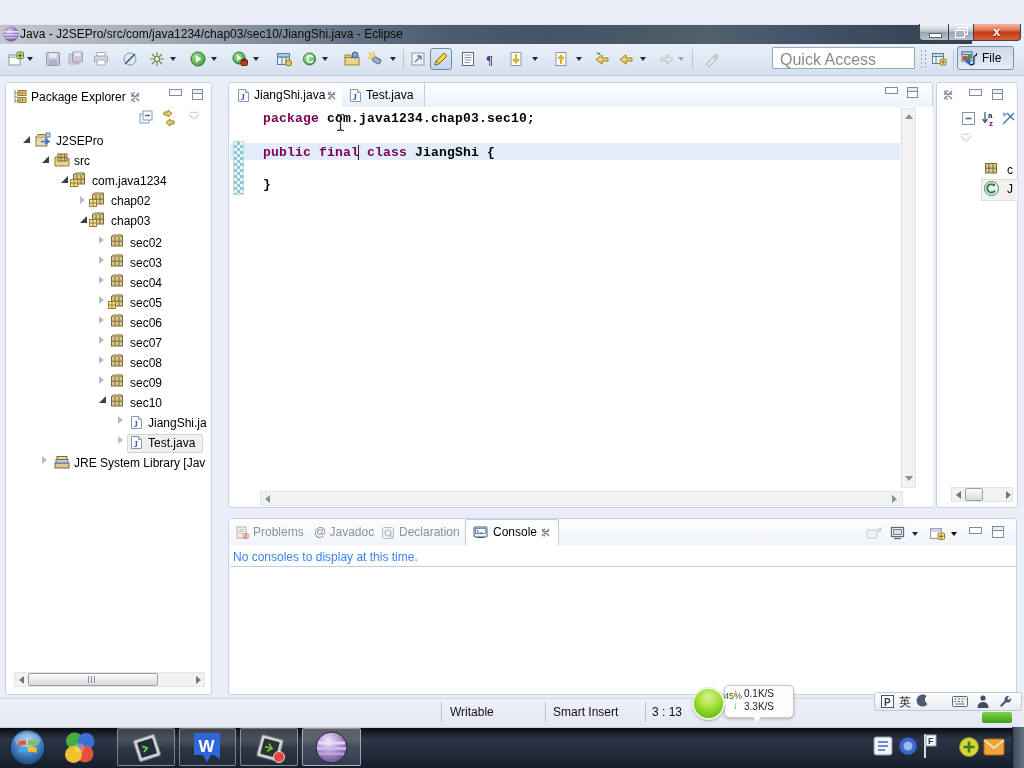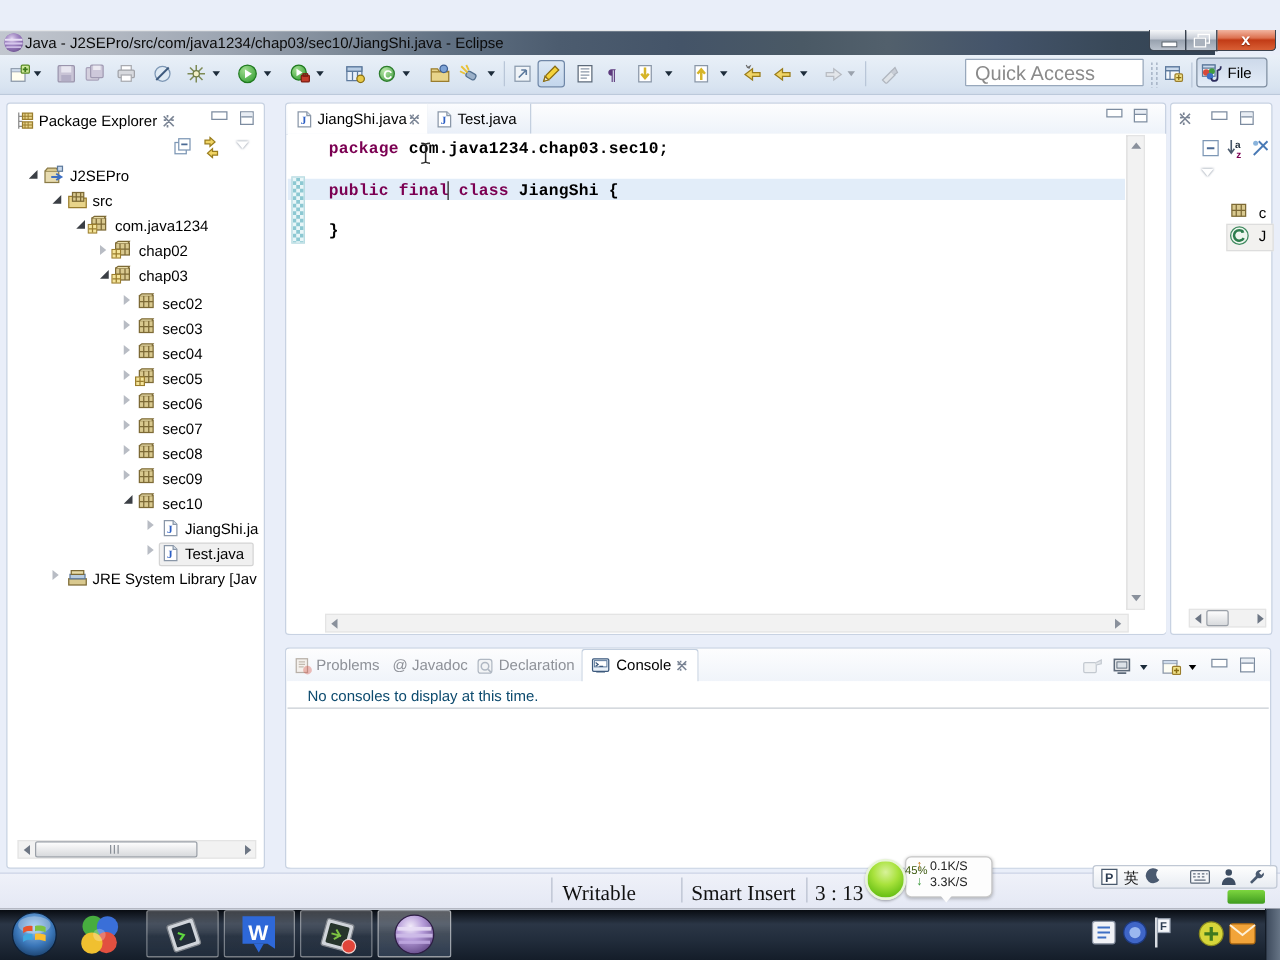--- a/index.html
+++ b/index.html
@@ -52,21 +52,21 @@
   .arrow-e{position:absolute;width:0;height:0;border-left:7px solid transparent;border-bottom:7px solid #3b3f45;}
   .code{font-family:"Liberation Mono",monospace;font-size:13px;font-weight:bold;color:#000;
     line-height:17px;white-space:pre;letter-spacing:0.2px;}
   .kw{color:#7b0052;}
   
   .sbtrack{position:absolute;background:#f2f2f2;border:1px solid #e4e4e4;box-sizing:border-box;}
   .sbarrow{position:absolute;width:0;height:0;}
   
   #statusbar{left:0;top:698px;width:1024px;height:28px;background:linear-gradient(#eff1f9,#e4e8f4);border-top:1px solid #cdd4e6;}
   #statusbar .sdiv{position:absolute;top:3px;width:1px;height:20px;background:#b8bfce;}
-  #statusbar span{position:absolute;top:6px;font-size:17px;color:#111;font-family:Liberation Serif, serif;}
+  #statusbar span{position:absolute;top:6px;font-size:12px;color:#111;}
   
   #taskbar{left:0;top:727px;width:1024px;height:41px;
     background:linear-gradient(#05080d,#2b3646 30%,#222d3c 60%,#141d29);}
   #taskbar::before{content:"";position:absolute;left:0;top:0;width:1024px;height:1px;background:#c9cfda;}
   .tkbtn{position:absolute;top:1px;height:38px;border:1px solid rgba(255,255,255,0.38);border-radius:2px;
     background:linear-gradient(rgba(255,255,255,0.22),rgba(255,255,255,0.09) 45%,rgba(255,255,255,0.03) 55%,rgba(130,160,200,0.10));box-sizing:border-box;}
   #wm{position:absolute;left:826px;top:732px;font-family:"Liberation Serif",serif;
     font-style:italic;font-weight:bold;font-size:22px;color:#e20c0c;letter-spacing:0.5px;white-space:nowrap;}
 </style>
 </head>
@@ -591,21 +591,21 @@
         <rect x="9" y="8" width="6.5" height="6.5" rx="1" fill="#f0e28a" stroke="#9a7d2d"></rect>
         <path d="M12.2 9.5v4M10.2 11.3h4" stroke="#8a6d13" stroke-width="1.2"></path>
       </svg>
     <div class="tdd" style="left:722px;top:13px;border-top-color:#000"></div>
     <div class="abs" style="left:740px;top:8px;width:11px;height:5px;border:1px solid #7d8ca0;background:#fff"></div>
     <div class="abs" style="left:763px;top:7px;width:12px;height:12px;border:1px solid #7d8ca0;background:#fff;box-sizing:border-box">
         <div style="height:3px;border-bottom:1px solid #7d8ca0;background:#e8edf4"></div>
       </div>
 
     <div class="abs" style="left:1px;top:26px;width:785px;height:149px;background:#fff;border-radius:0 0 3px 3px"></div>
-    <span class="abs vtext" style="left:17px;top:31px;color:#0c4a6e">No consoles to display at this time.</span>
+    <span class="abs vtext" style="left:4px;top:31px;color:#3b82f6">No consoles to display at this time.</span>
     <div class="abs" style="left:1px;top:47px;width:785px;height:1px;background:#c8cdd4"></div>
   </div>
 
   <div class="abs" id="statusbar">
     <div class="sdiv" style="left:441px"></div>
     <span style="left:450px">Writable</span>
     <div class="sdiv" style="left:545px"></div>
     <span style="left:553px">Smart Insert</span>
     <div class="sdiv" style="left:645px"></div>
     <span style="left:652px">3 : 13</span>

